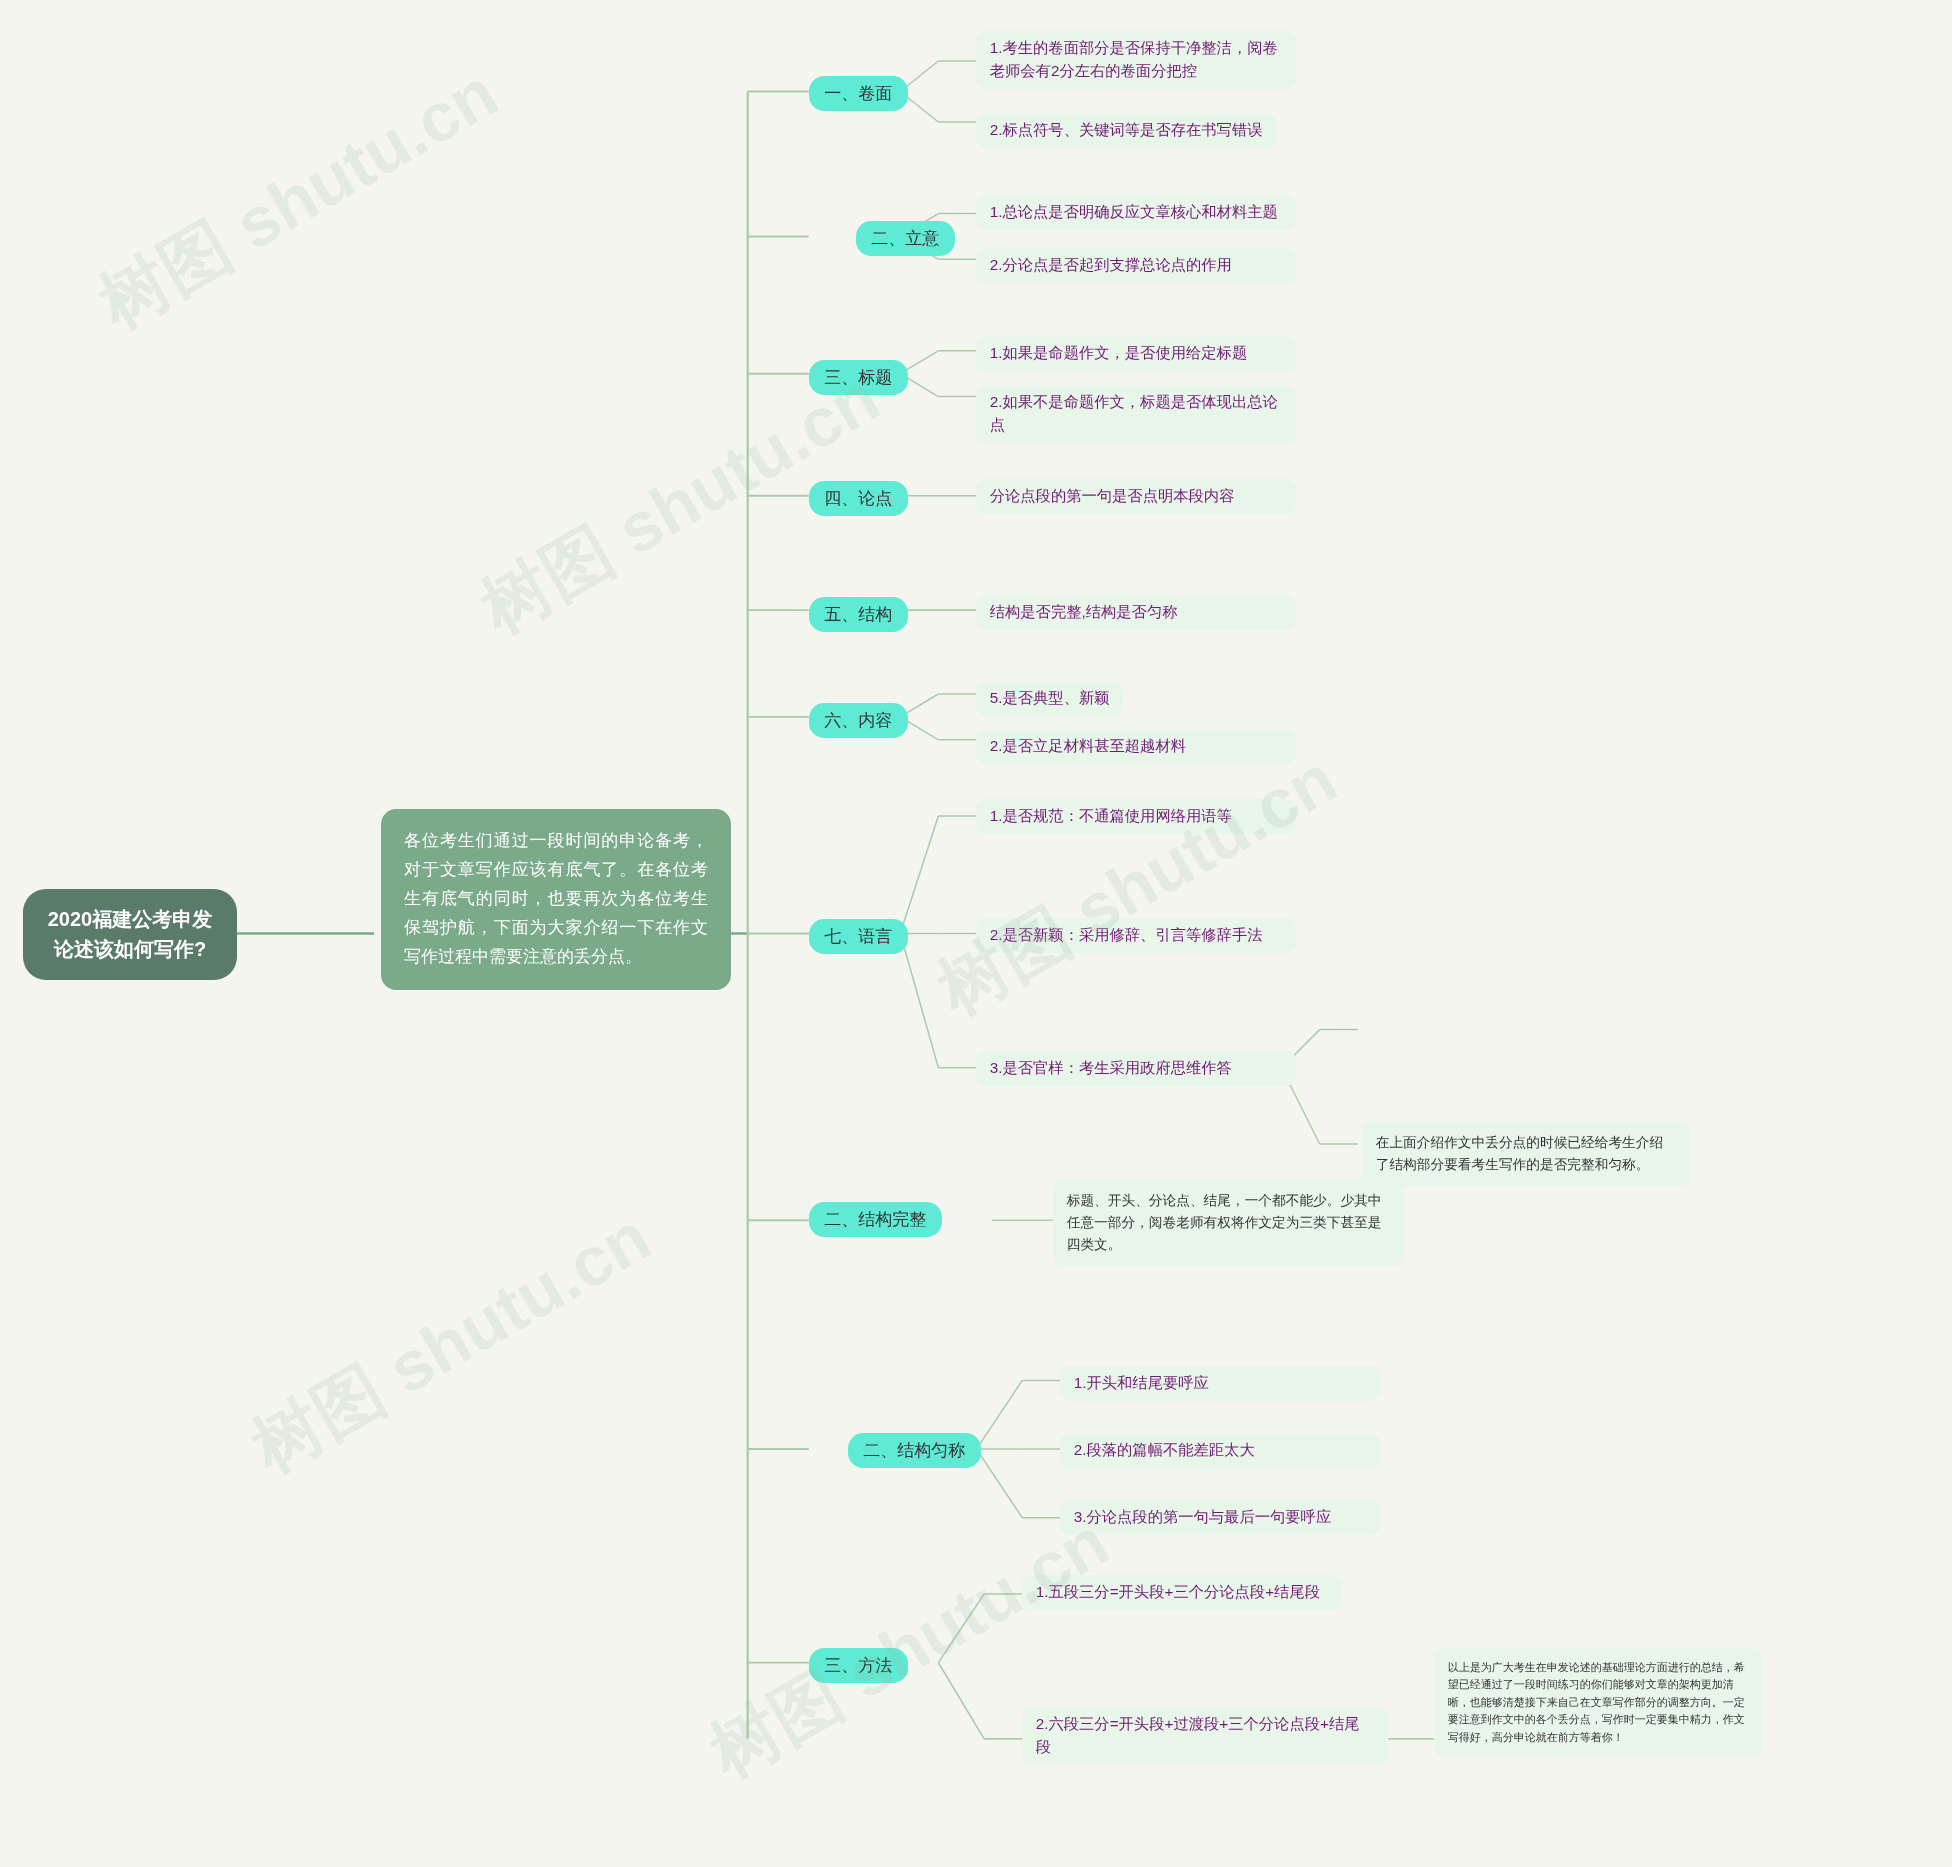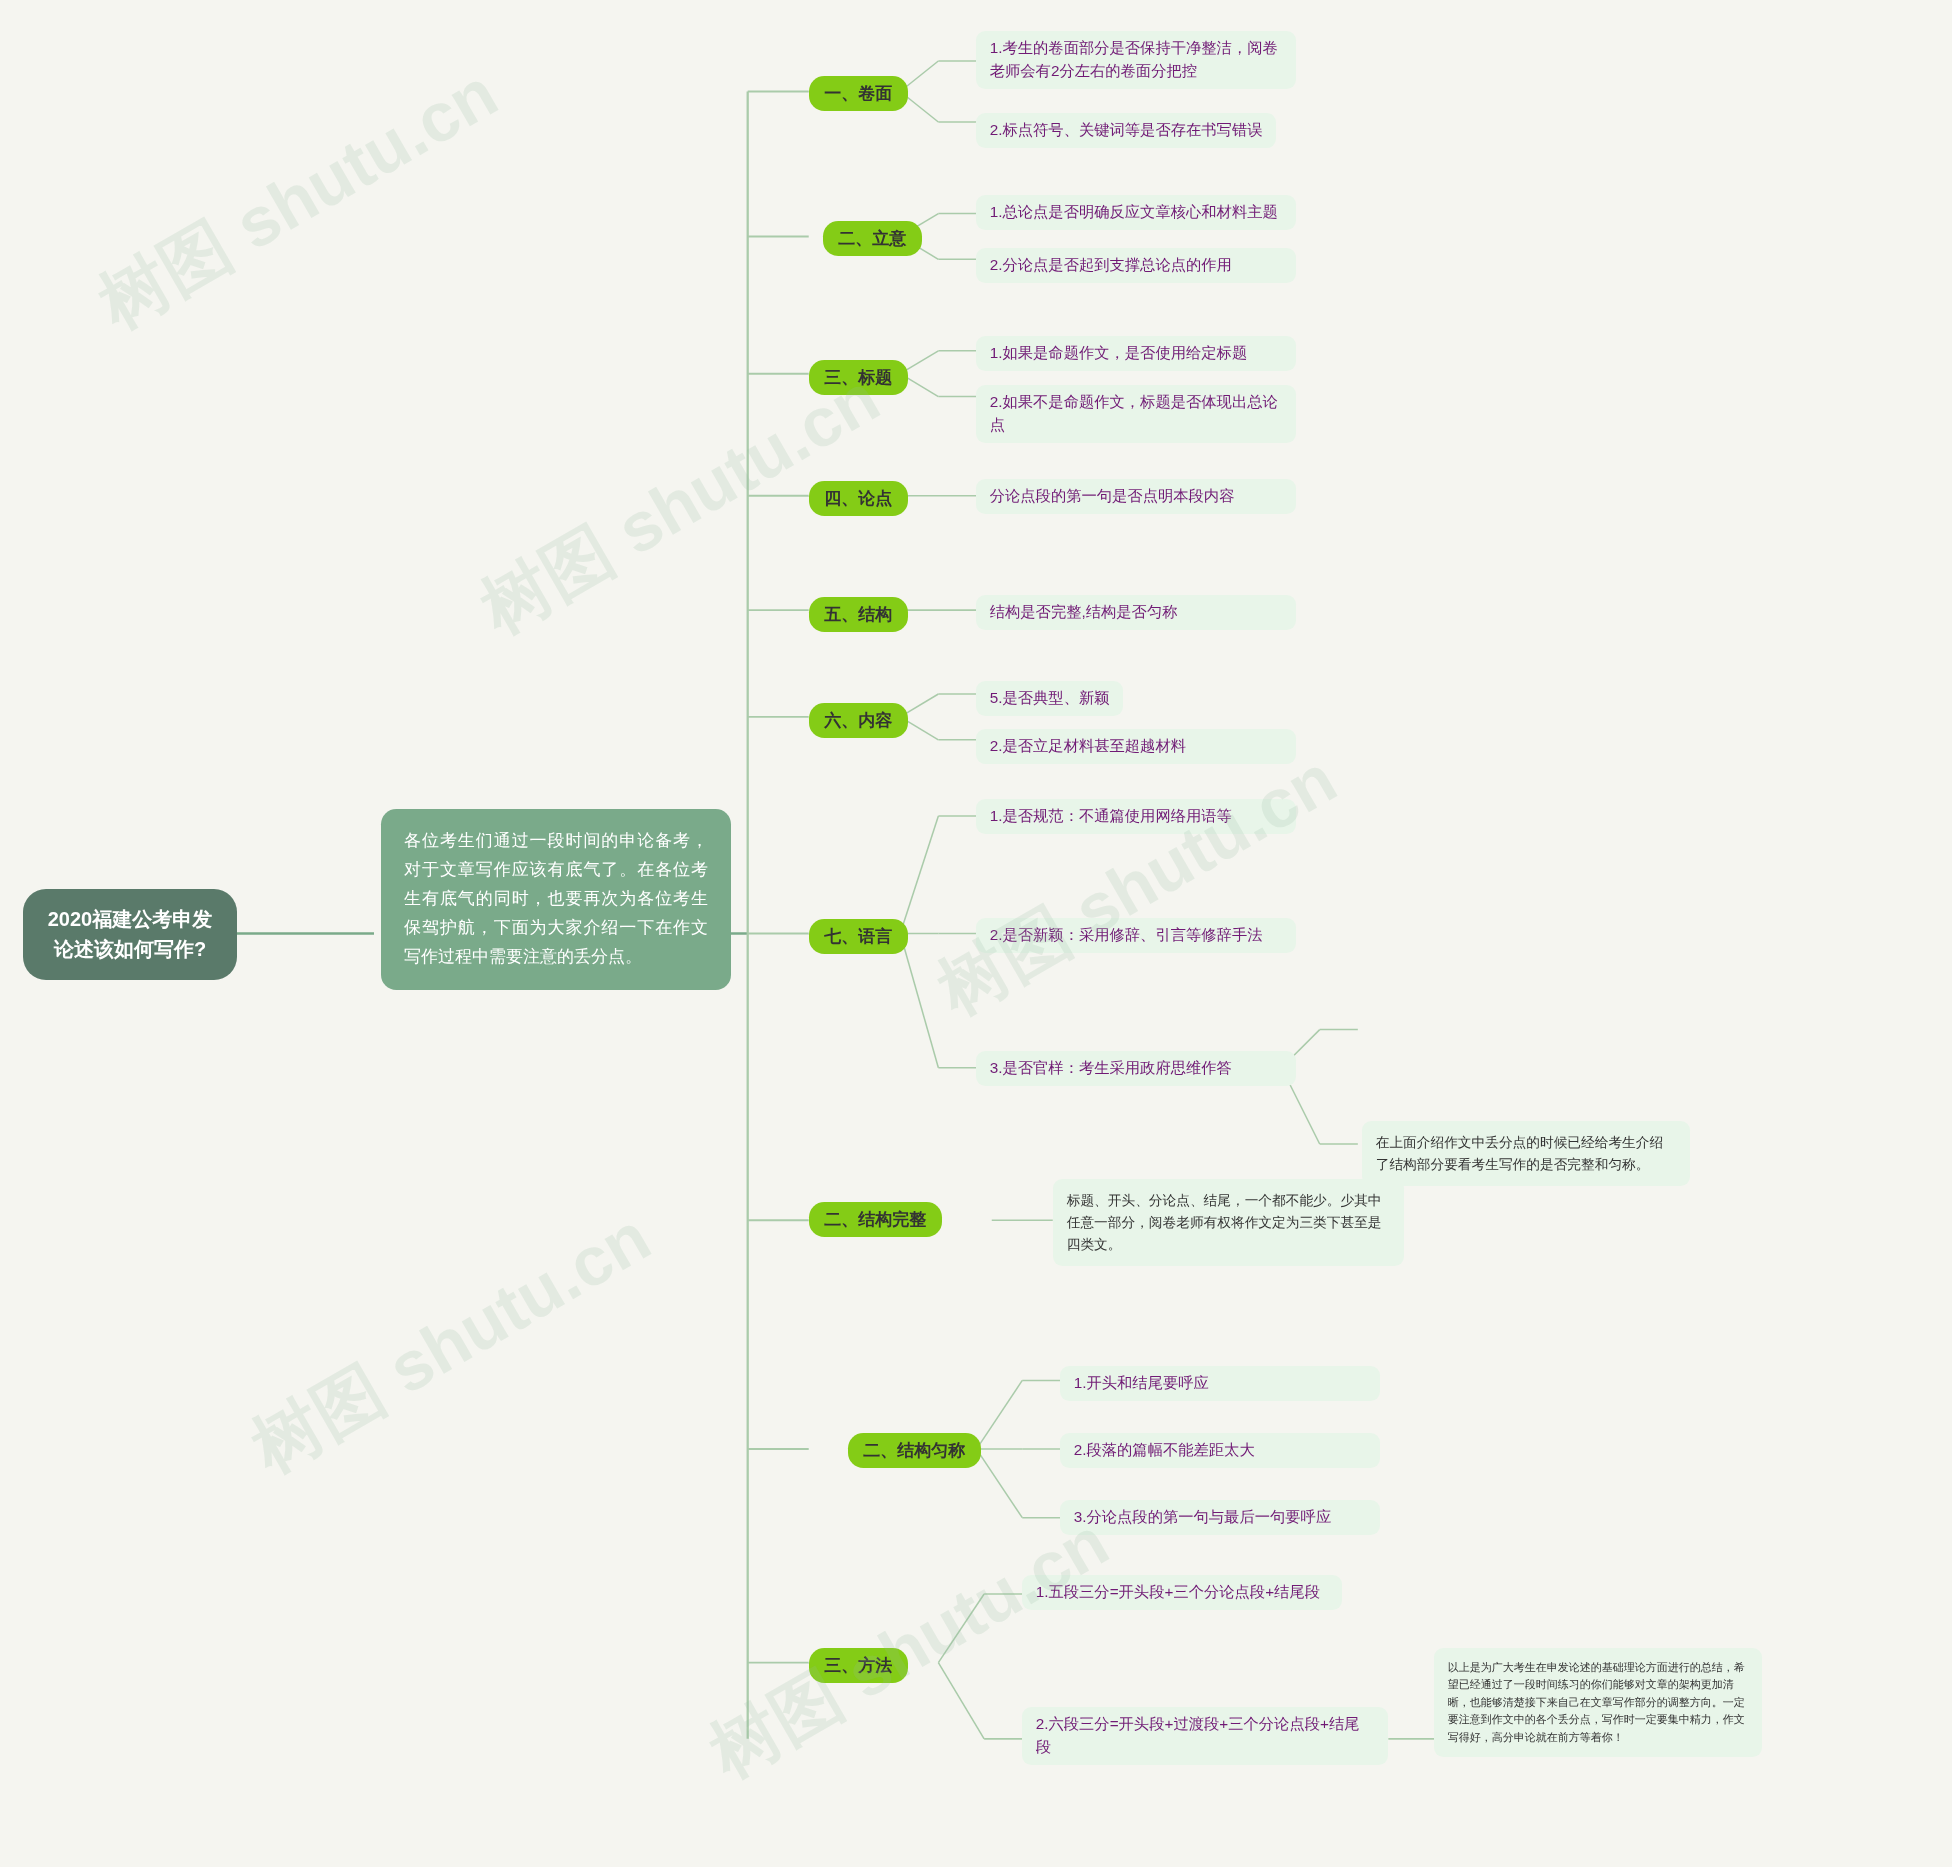--- a/index.html
+++ b/index.html
@@ -58,27 +58,26 @@
       border-radius: 15.3px;
       padding: 18.3px 23px;
       font-size: 17px;
       line-height: 1.7;
       width: 350px;
       text-align: justify;
     }
 
     .branch-node {
       position: absolute;
-      background: #84cc16;
+      background: #5eead4;
       border-radius: 15.3px;
       padding: 6.1px 15.3px;
       font-size: 17px;
       color: #333;
       white-space: nowrap;
-      font-weight: bold;
     }
 
     .leaf-node {
       position: absolute;
       background: #e8f5e9;
       border-radius: 9.2px;
       padding: 6.1px 13.7px;
       font-size: 15.3px;
       color: #701a75;
       line-height: 1.5;
@@ -195,21 +194,21 @@
   <div class="watermark" style="top:1602px; left:687px; font-size:69px;">树图 shutu.cn</div>
 
   <div class="root-node" style="left:23px; top:889px;">2020福建公考申发论述该如何写作?</div>
 
   <div class="center-node" style="left:381px; top:809px;">各位考生们通过一段时间的申论备考，对于文章写作应该有底气了。在各位考生有底气的同时，也要再次为各位考生保驾护航，下面为大家介绍一下在作文写作过程中需要注意的丢分点。</div>
 
   <div class="branch-node" style="left:809px; top:76px;">一、卷面</div>
   <div class="leaf-node wide" style="left:976px; top:30.5px;">1.考生的卷面部分是否保持干净整洁，阅卷老师会有2分左右的卷面分把控</div>
   <div class="leaf-node" style="left:976px; top:113px;">2.标点符号、关键词等是否存在书写错误</div>
 
-  <div class="branch-node" style="left:823px; top:221px;">二、立意</div>
+  <div class="branch-node" style="left:856px; top:221px;">二、立意</div>
   <div class="leaf-node wide" style="left:976px; top:195px;">1.总论点是否明确反应文章核心和材料主题</div>
   <div class="leaf-node wide" style="left:976px; top:248px;">2.分论点是否起到支撑总论点的作用</div>
 
   <div class="branch-node" style="left:809px; top:360px;">三、标题</div>
   <div class="leaf-node wide" style="left:976px; top:336px;">1.如果是命题作文，是否使用给定标题</div>
   <div class="leaf-node wide" style="left:976px; top:385px;">2.如果不是命题作文，标题是否体现出总论点</div>
 
   <div class="branch-node" style="left:809px; top:481px;">四、论点</div>
   <div class="leaf-node wide" style="left:976px; top:479px;">分论点段的第一句是否点明本段内容</div>
 

